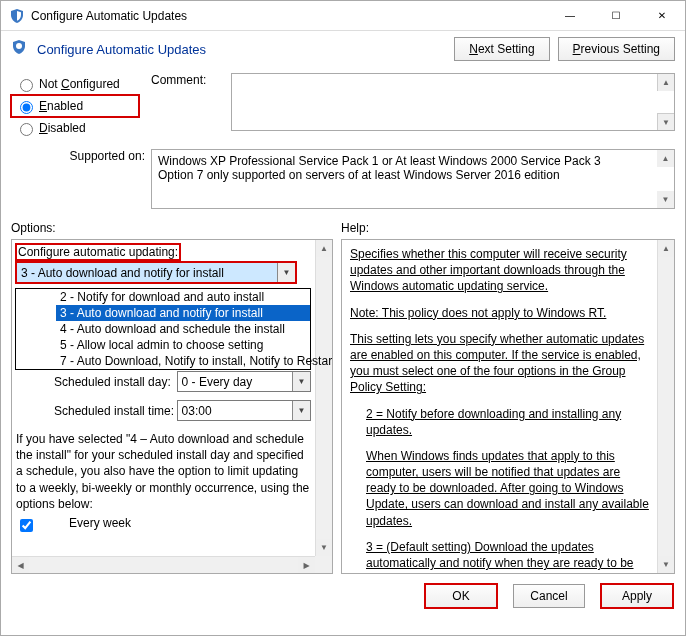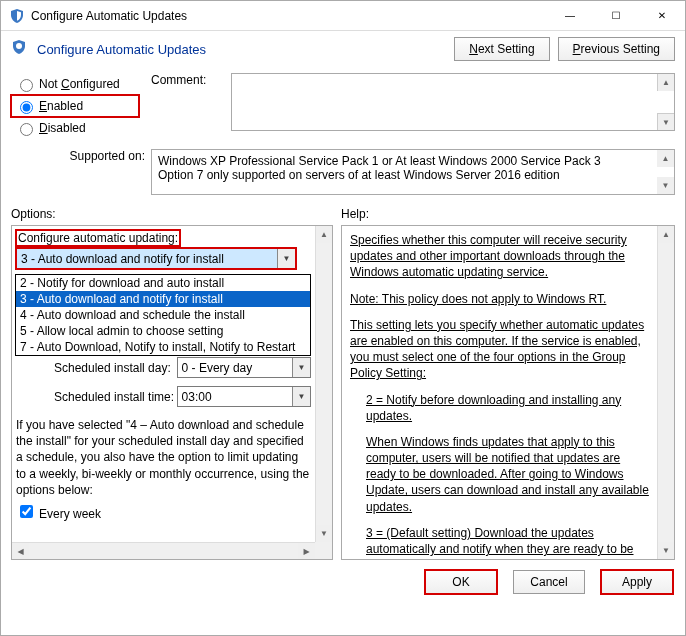--- a/index.html
+++ b/index.html
@@ -78,21 +78,21 @@
     display:flex;align-items:center;justify-content:center;
     font-size:8px;color:#666;
   }
   .scrollbtn.up{top:0;} .scrollbtn.down{bottom:0;border-top:1px solid #ccc;}
   .supportrow {
     display:flex; padding: 10px 10px 6px 10px; align-items:flex-start;
   }
   .supportlabel{ width:140px; text-align:right; padding-right:6px; }
   .supportbox{
     flex:1; border:1px solid #aaa; padding:4px 20px 4px 6px; position:relative;
-    height:46px; font-size:12px; background:#fff;
+    height:60px; font-size:12px; background:#fff;
   }
   
   .colheads{ display:flex; padding: 6px 10px 4px 10px; }
   .colheads .left{ width: 330px; }
   
   .panelrow{ display:flex; padding: 0 10px; gap:8px; }
   .panel{
     border:1px solid #aaa; background:#fff; position:relative;
     overflow:hidden;
   }
@@ -120,37 +120,37 @@
   }
   .selectbox .dd{
     position:absolute; right:0; top:0; bottom:0; width:18px;
     display:flex;align-items:center;justify-content:center;font-size:8px;color:#444;
     border-left:1px solid #888; background:#eee;
   }
   .dropdown{
     position:absolute; left:3px; top:48px; width: 296px;
     background:#fff; border:1px solid #000; z-index:10; font-size:12px;
   }
-  .dropdown .opt{ padding:1px 4px; white-space:nowrap; }
+  .dropdown .opt{ padding:1px 4px; white-space:nowrap;margin-left:40px; }
   .dropdown .opt.sel{ background:#0a64c8; color:#fff; }
   .formrow{ display:flex; align-items:center; margin-top:4px;margin-left:38px; }
   .formrow .lab{ width:128px; }
   .smallselect{
     border:1px solid #7a7a7a; height:21px; width:140px;
     display:flex; align-items:center; padding:0 4px; position:relative; font-size:12px;
     background:#fff;
   }
   .smallselect .dd{
     position:absolute; right:0; top:0; bottom:0; width:18px;
     display:flex;align-items:center;justify-content:center;font-size:8px;color:#444;
     border-left:1px solid #888; background:#eee;
   }
   .helptext p{ margin:0 0 10px 0; }
   .helptext .indent{ padding-left:16px; }
-  .chk{ display:flex; align-items:flex-end; margin-top:4px; }
+  .chk{ display:flex; align-items:flex-start; margin-top:4px;gap:30px; }
   .chk input{ margin-right:6px; }
   
   .footer{
     display:flex; justify-content:flex-end; gap:8px;
     padding: 10px 12px 0 0;
   }
   .footer .btn{ width:72px; padding:4px 0; text-align:center; }
   .corner{position:absolute;right:0;bottom:0;width:17px;height:17px;background:#f0f0f0;}
   .shield-svg{width:16px;height:16px;}
 </style>

